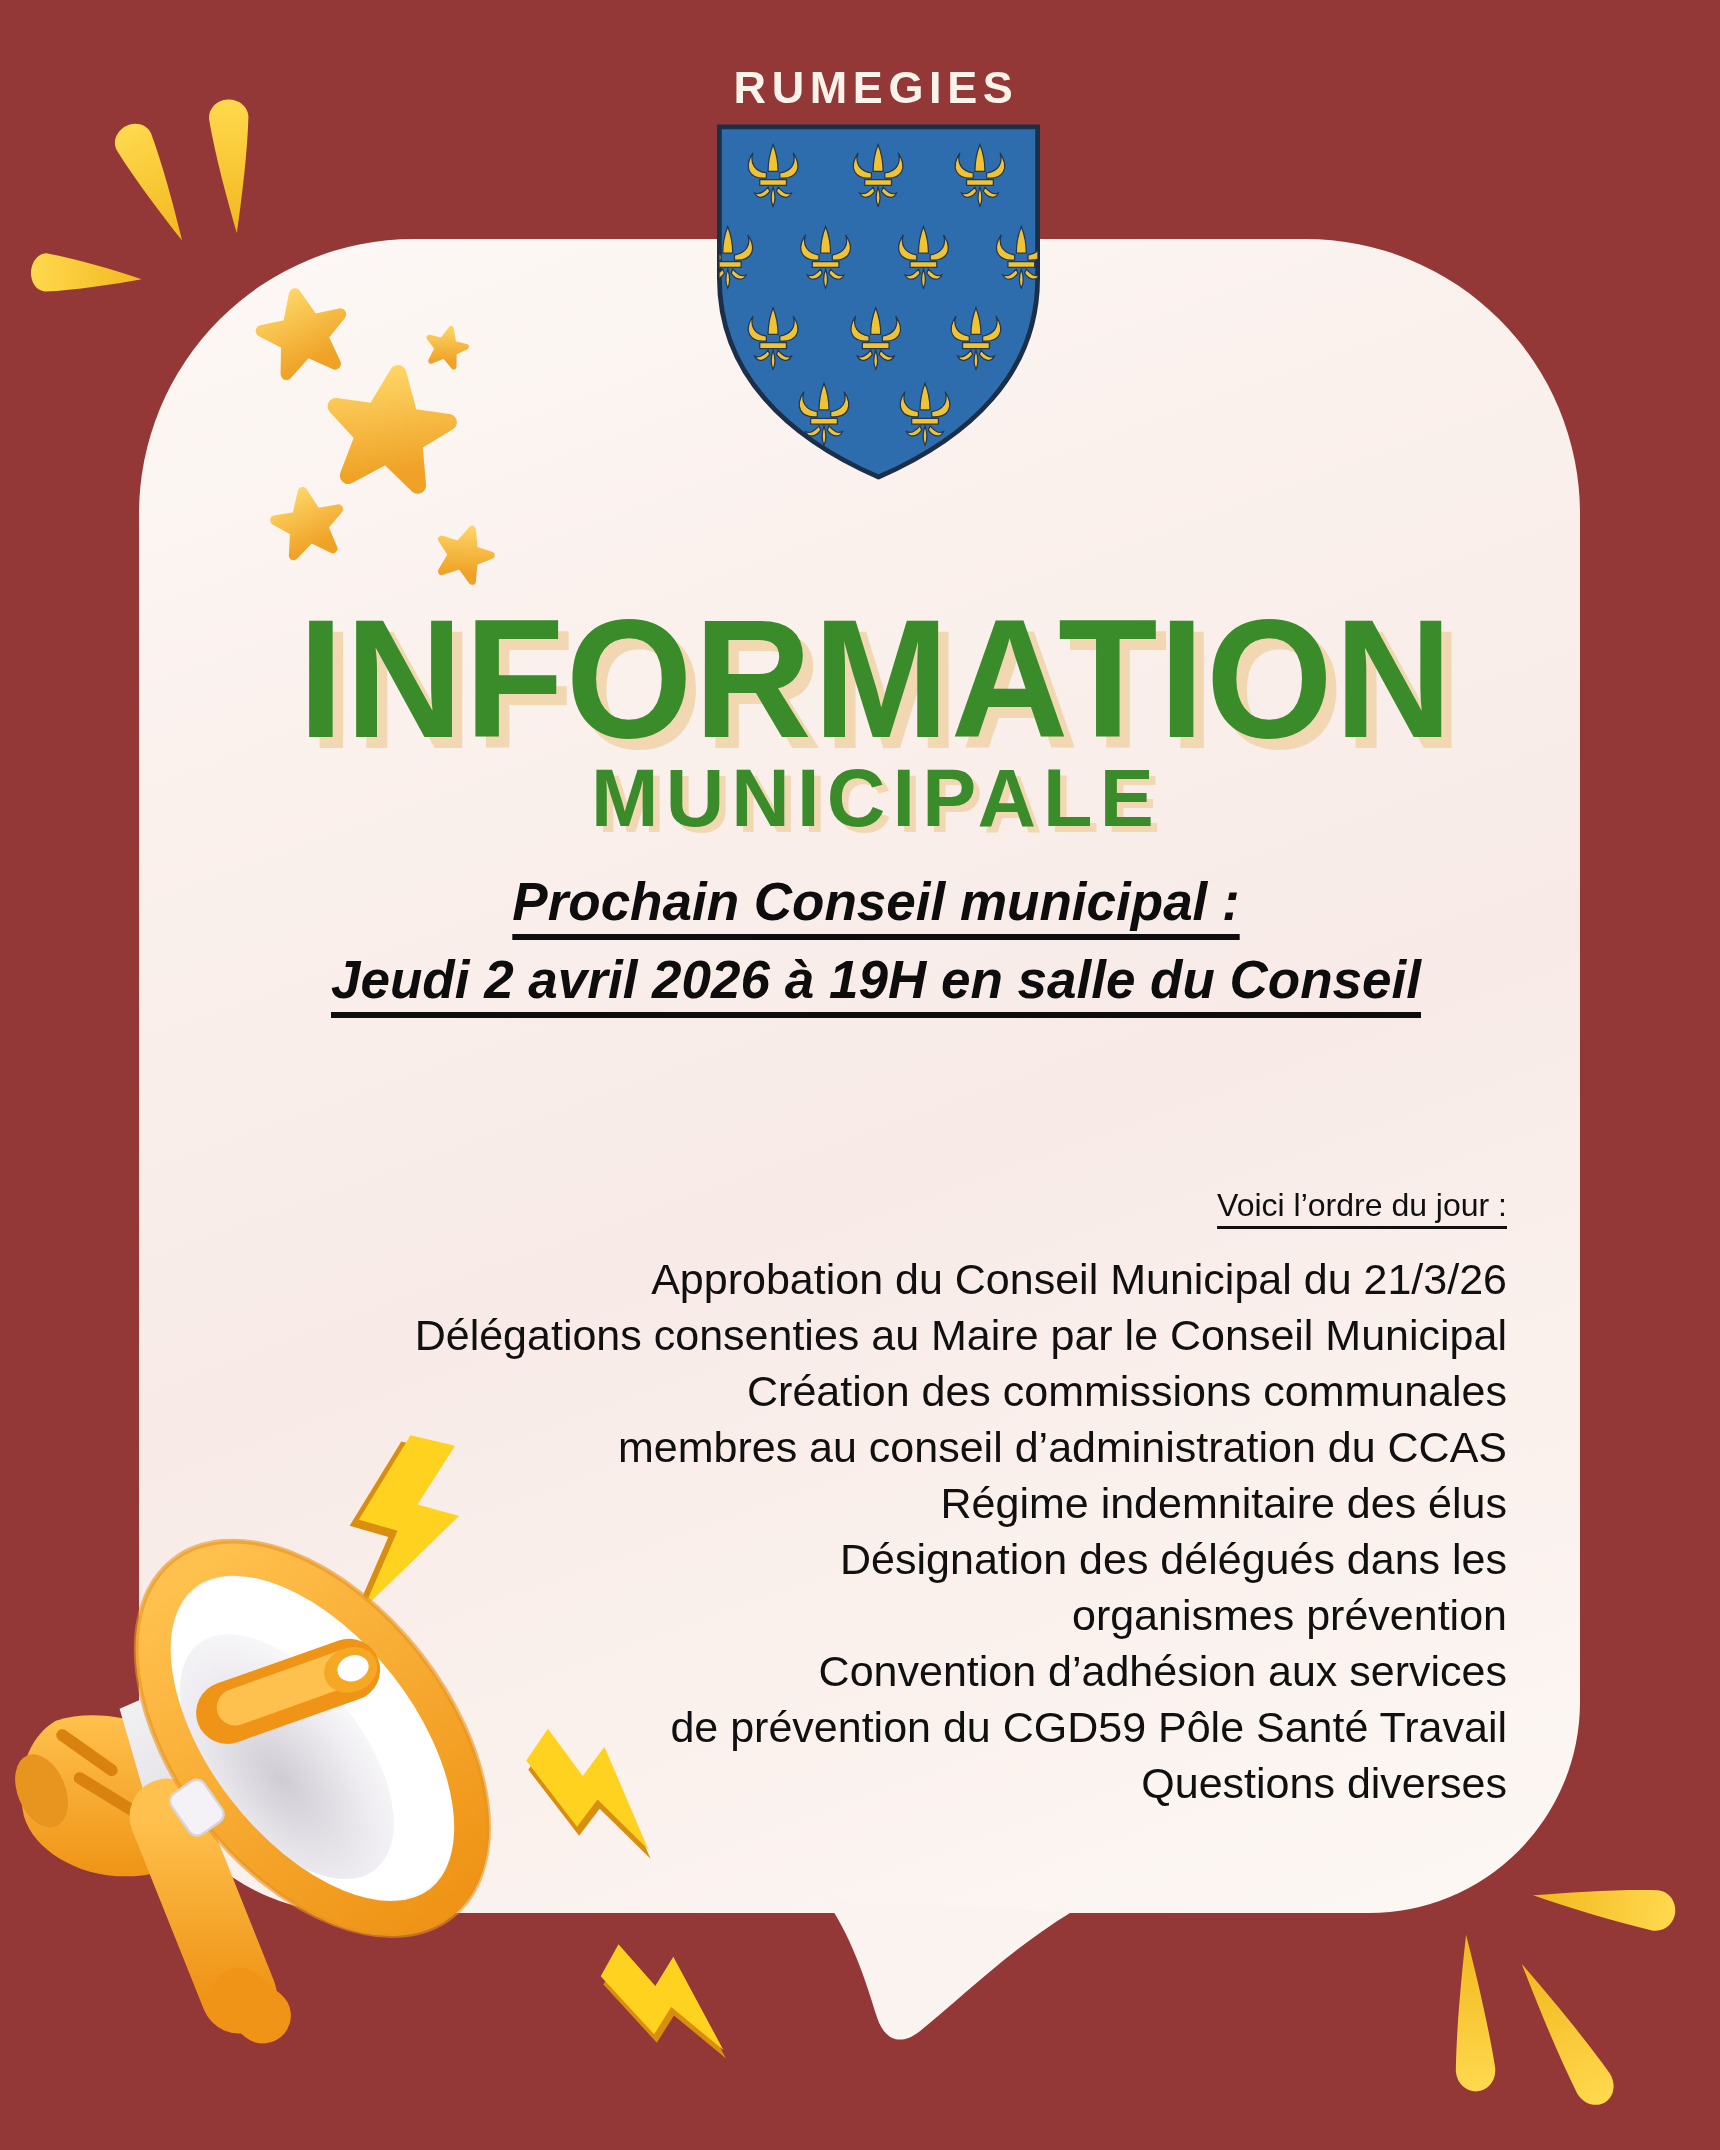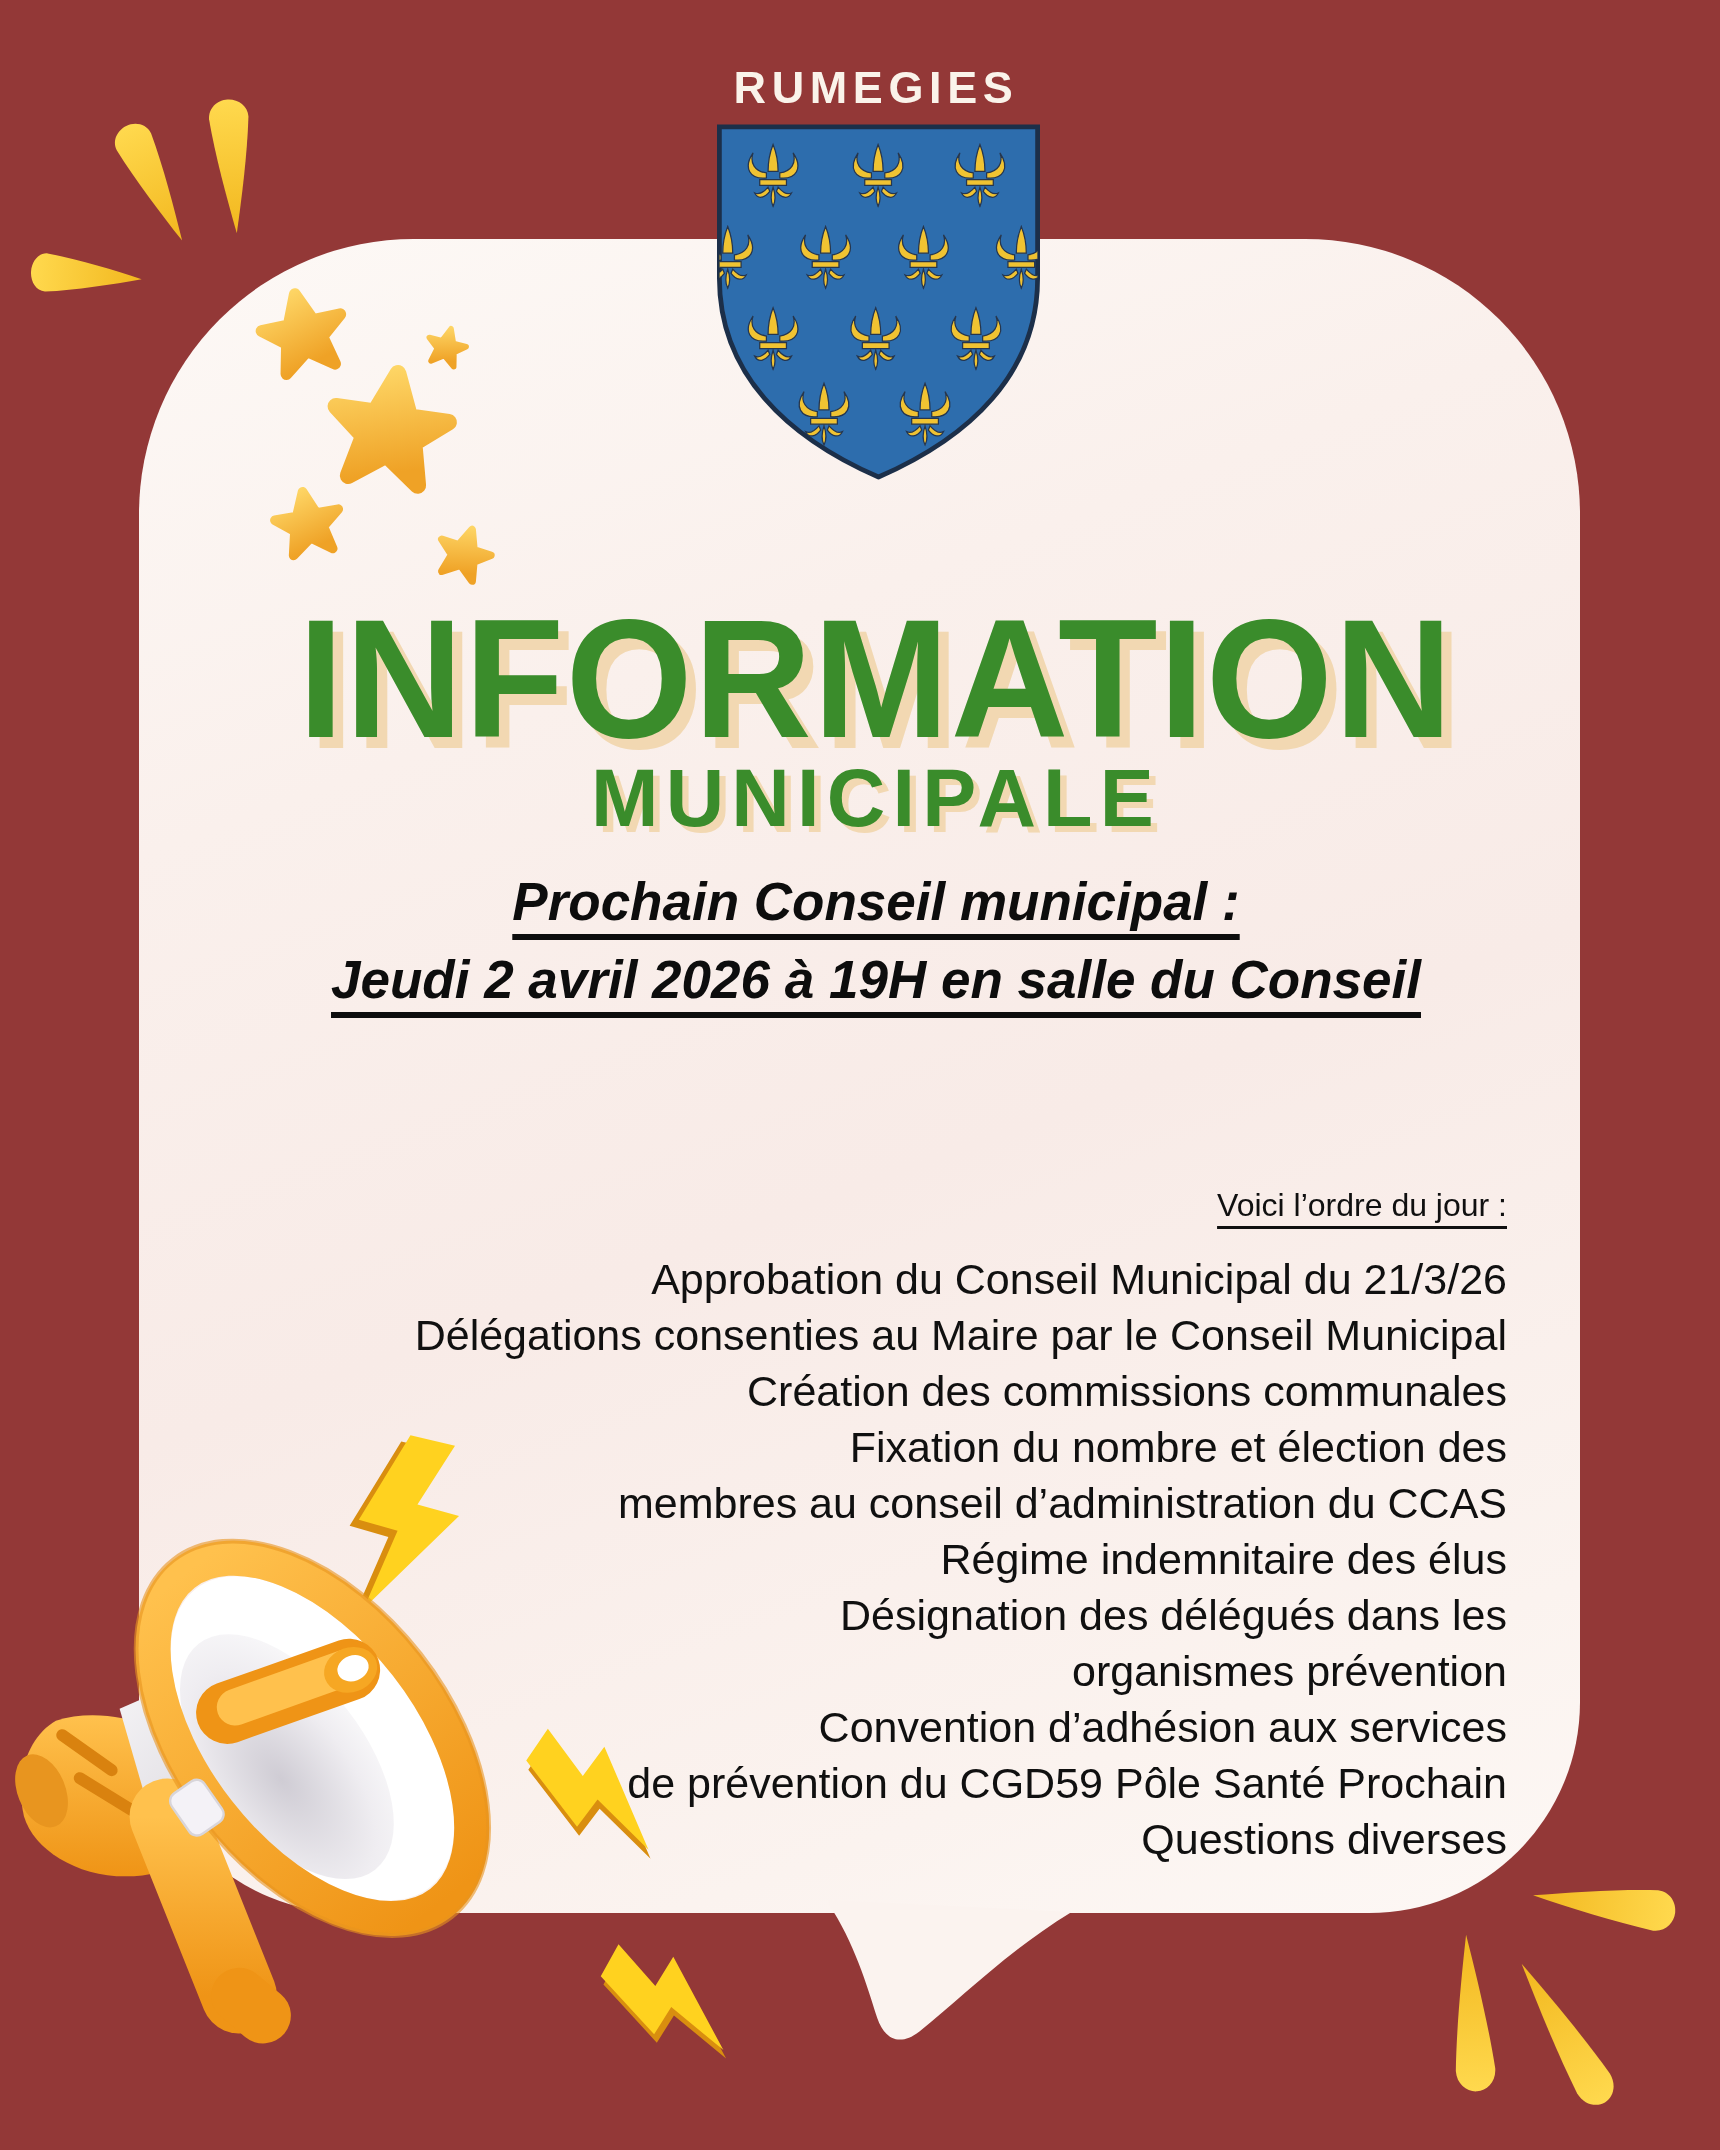--- a/index.html
+++ b/index.html
@@ -207,24 +207,23 @@
   </div>
 
 
   <div class="agenda-head">
     <span>Voici l’ordre du jour :</span>
   </div>
   <div class="agenda-list">
     <div>Approbation du Conseil Municipal du 21/3/26</div>
     <div>Délégations consenties au Maire par le Conseil Municipal</div>
     <div>Création des commissions communales</div>
-    <div>Fixation du nombre et élection des</div>
     <div>membres au conseil d’administration du CCAS</div>
     <div>Régime indemnitaire des élus</div>
     <div>Désignation des délégués dans les</div>
     <div>organismes prévention</div>
     <div>Convention d’adhésion aux services</div>
-    <div>de prévention du CGD59 Pôle Santé Prochain</div>
+    <div>de prévention du CGD59 Pôle Santé Travail</div>
     <div>Questions diverses</div>
   </div>
 
 </div>
 
 
 </body></html>

